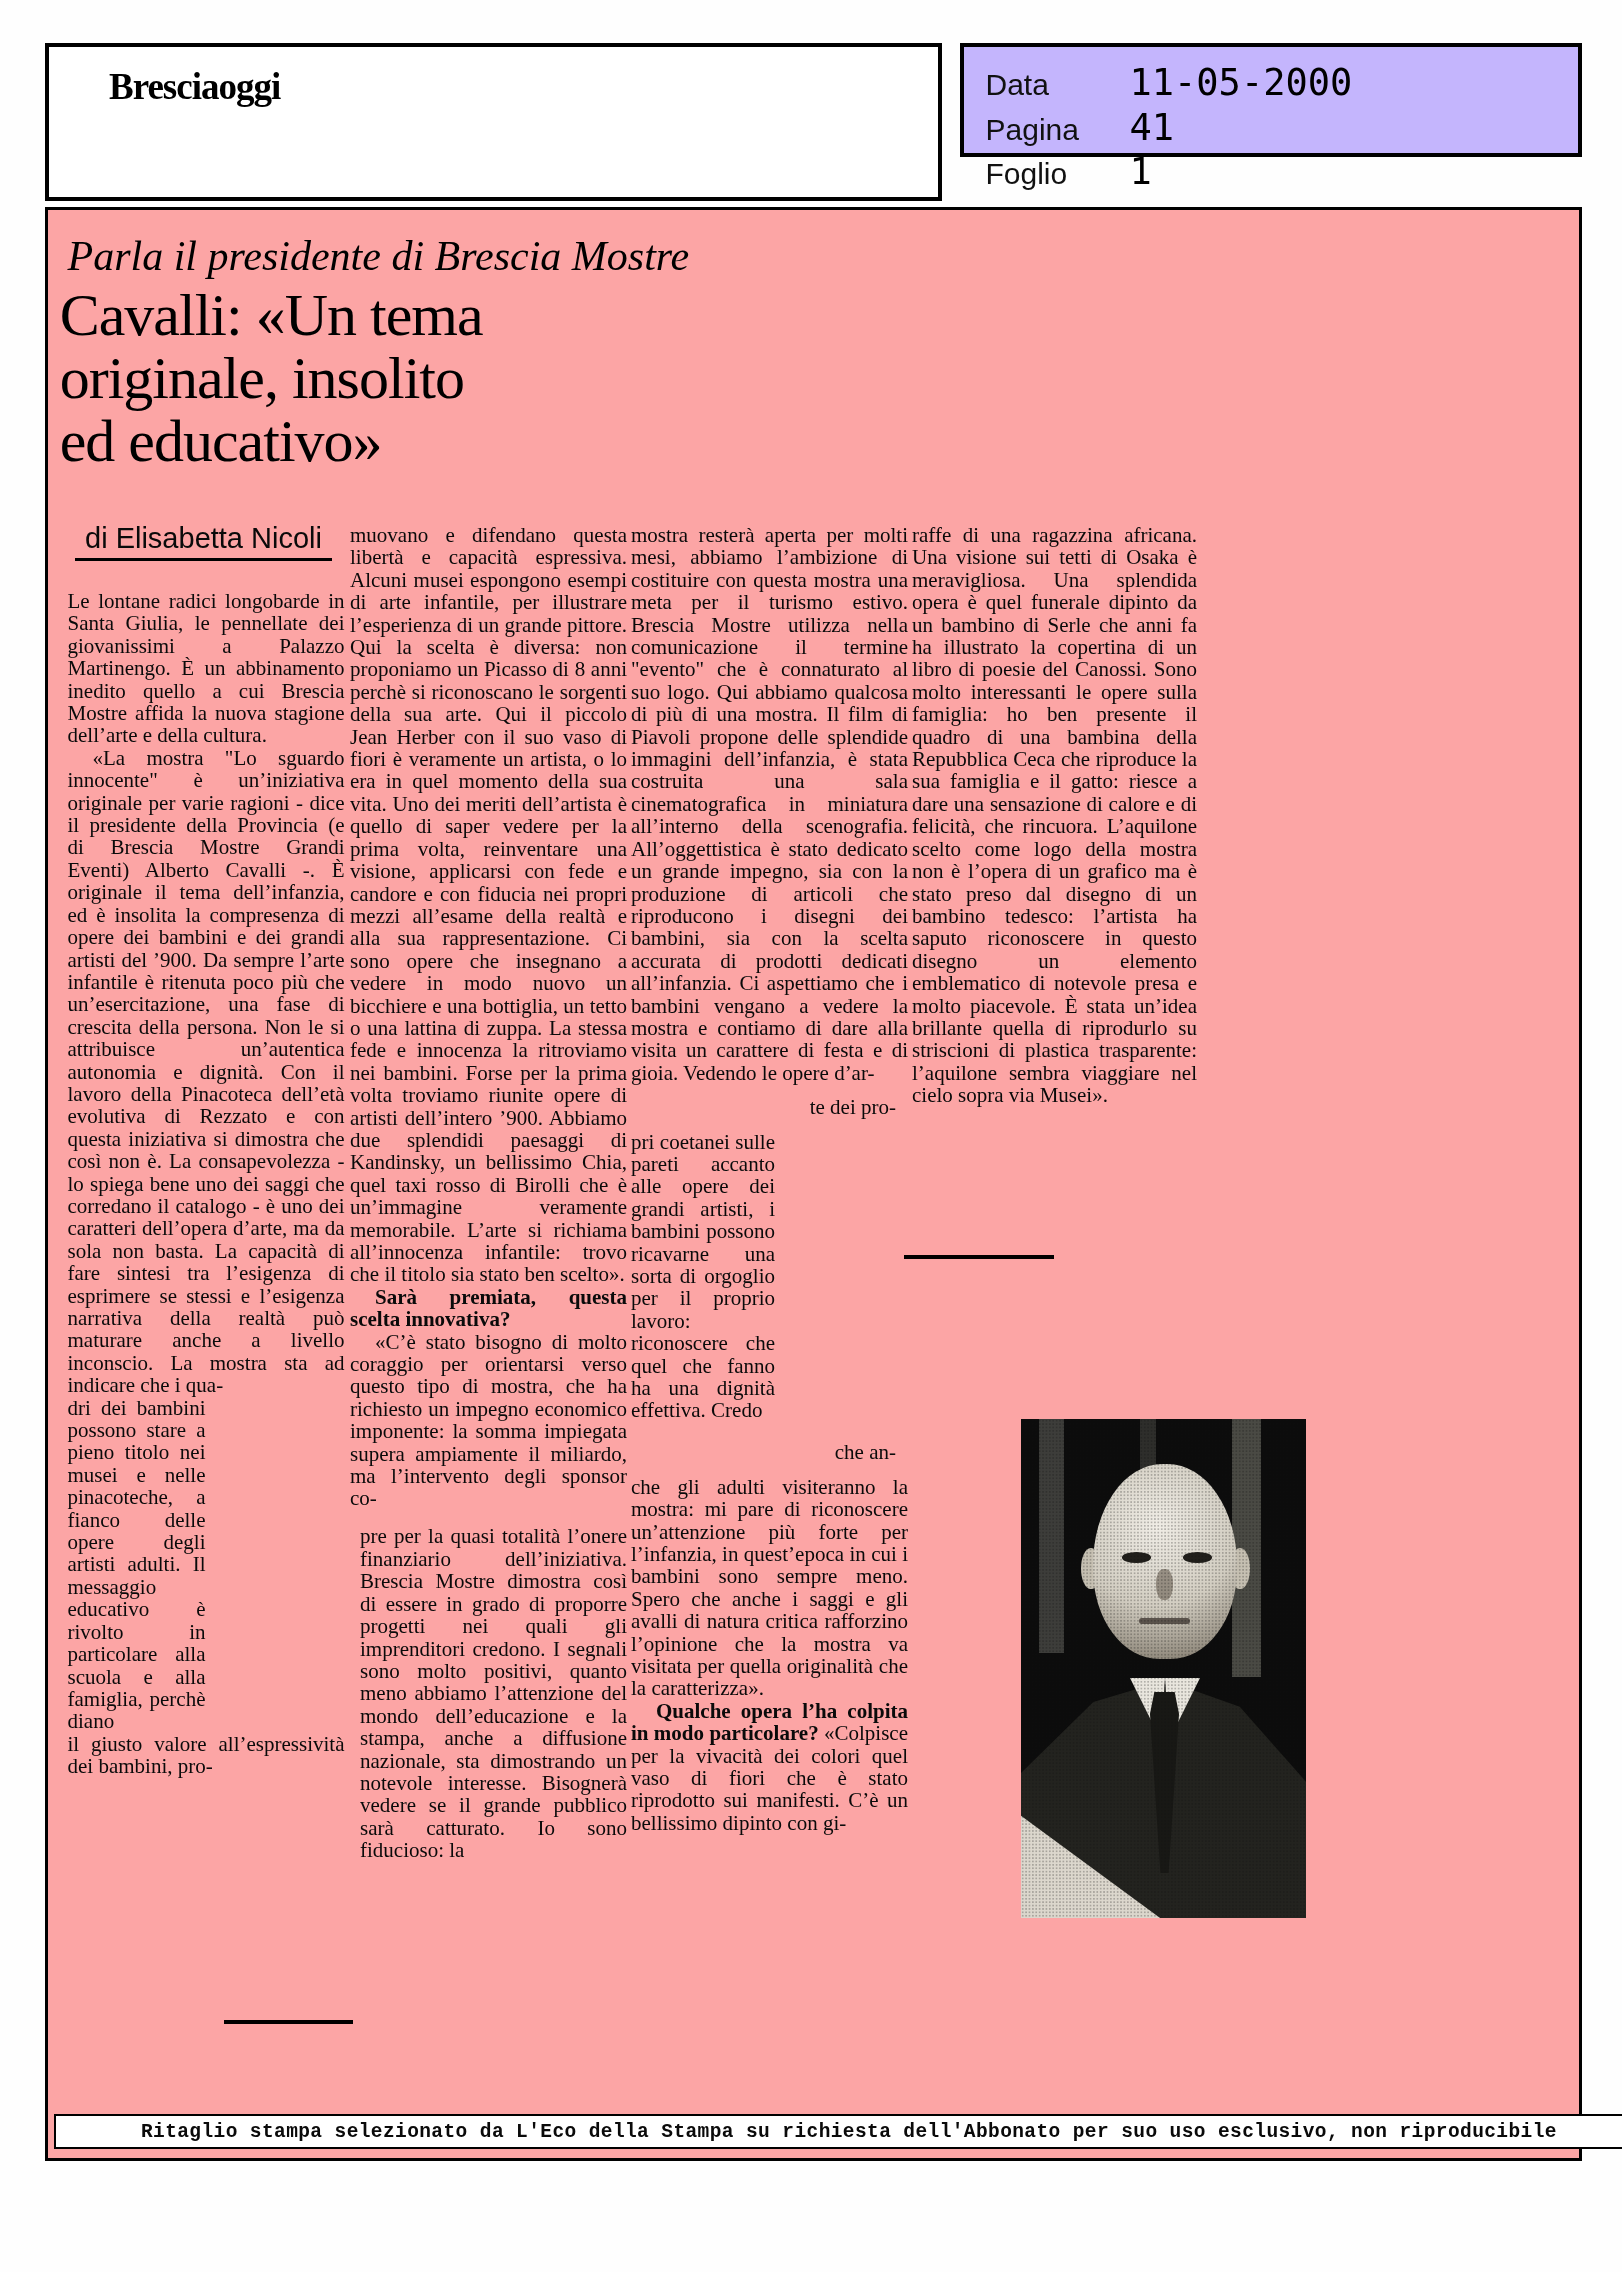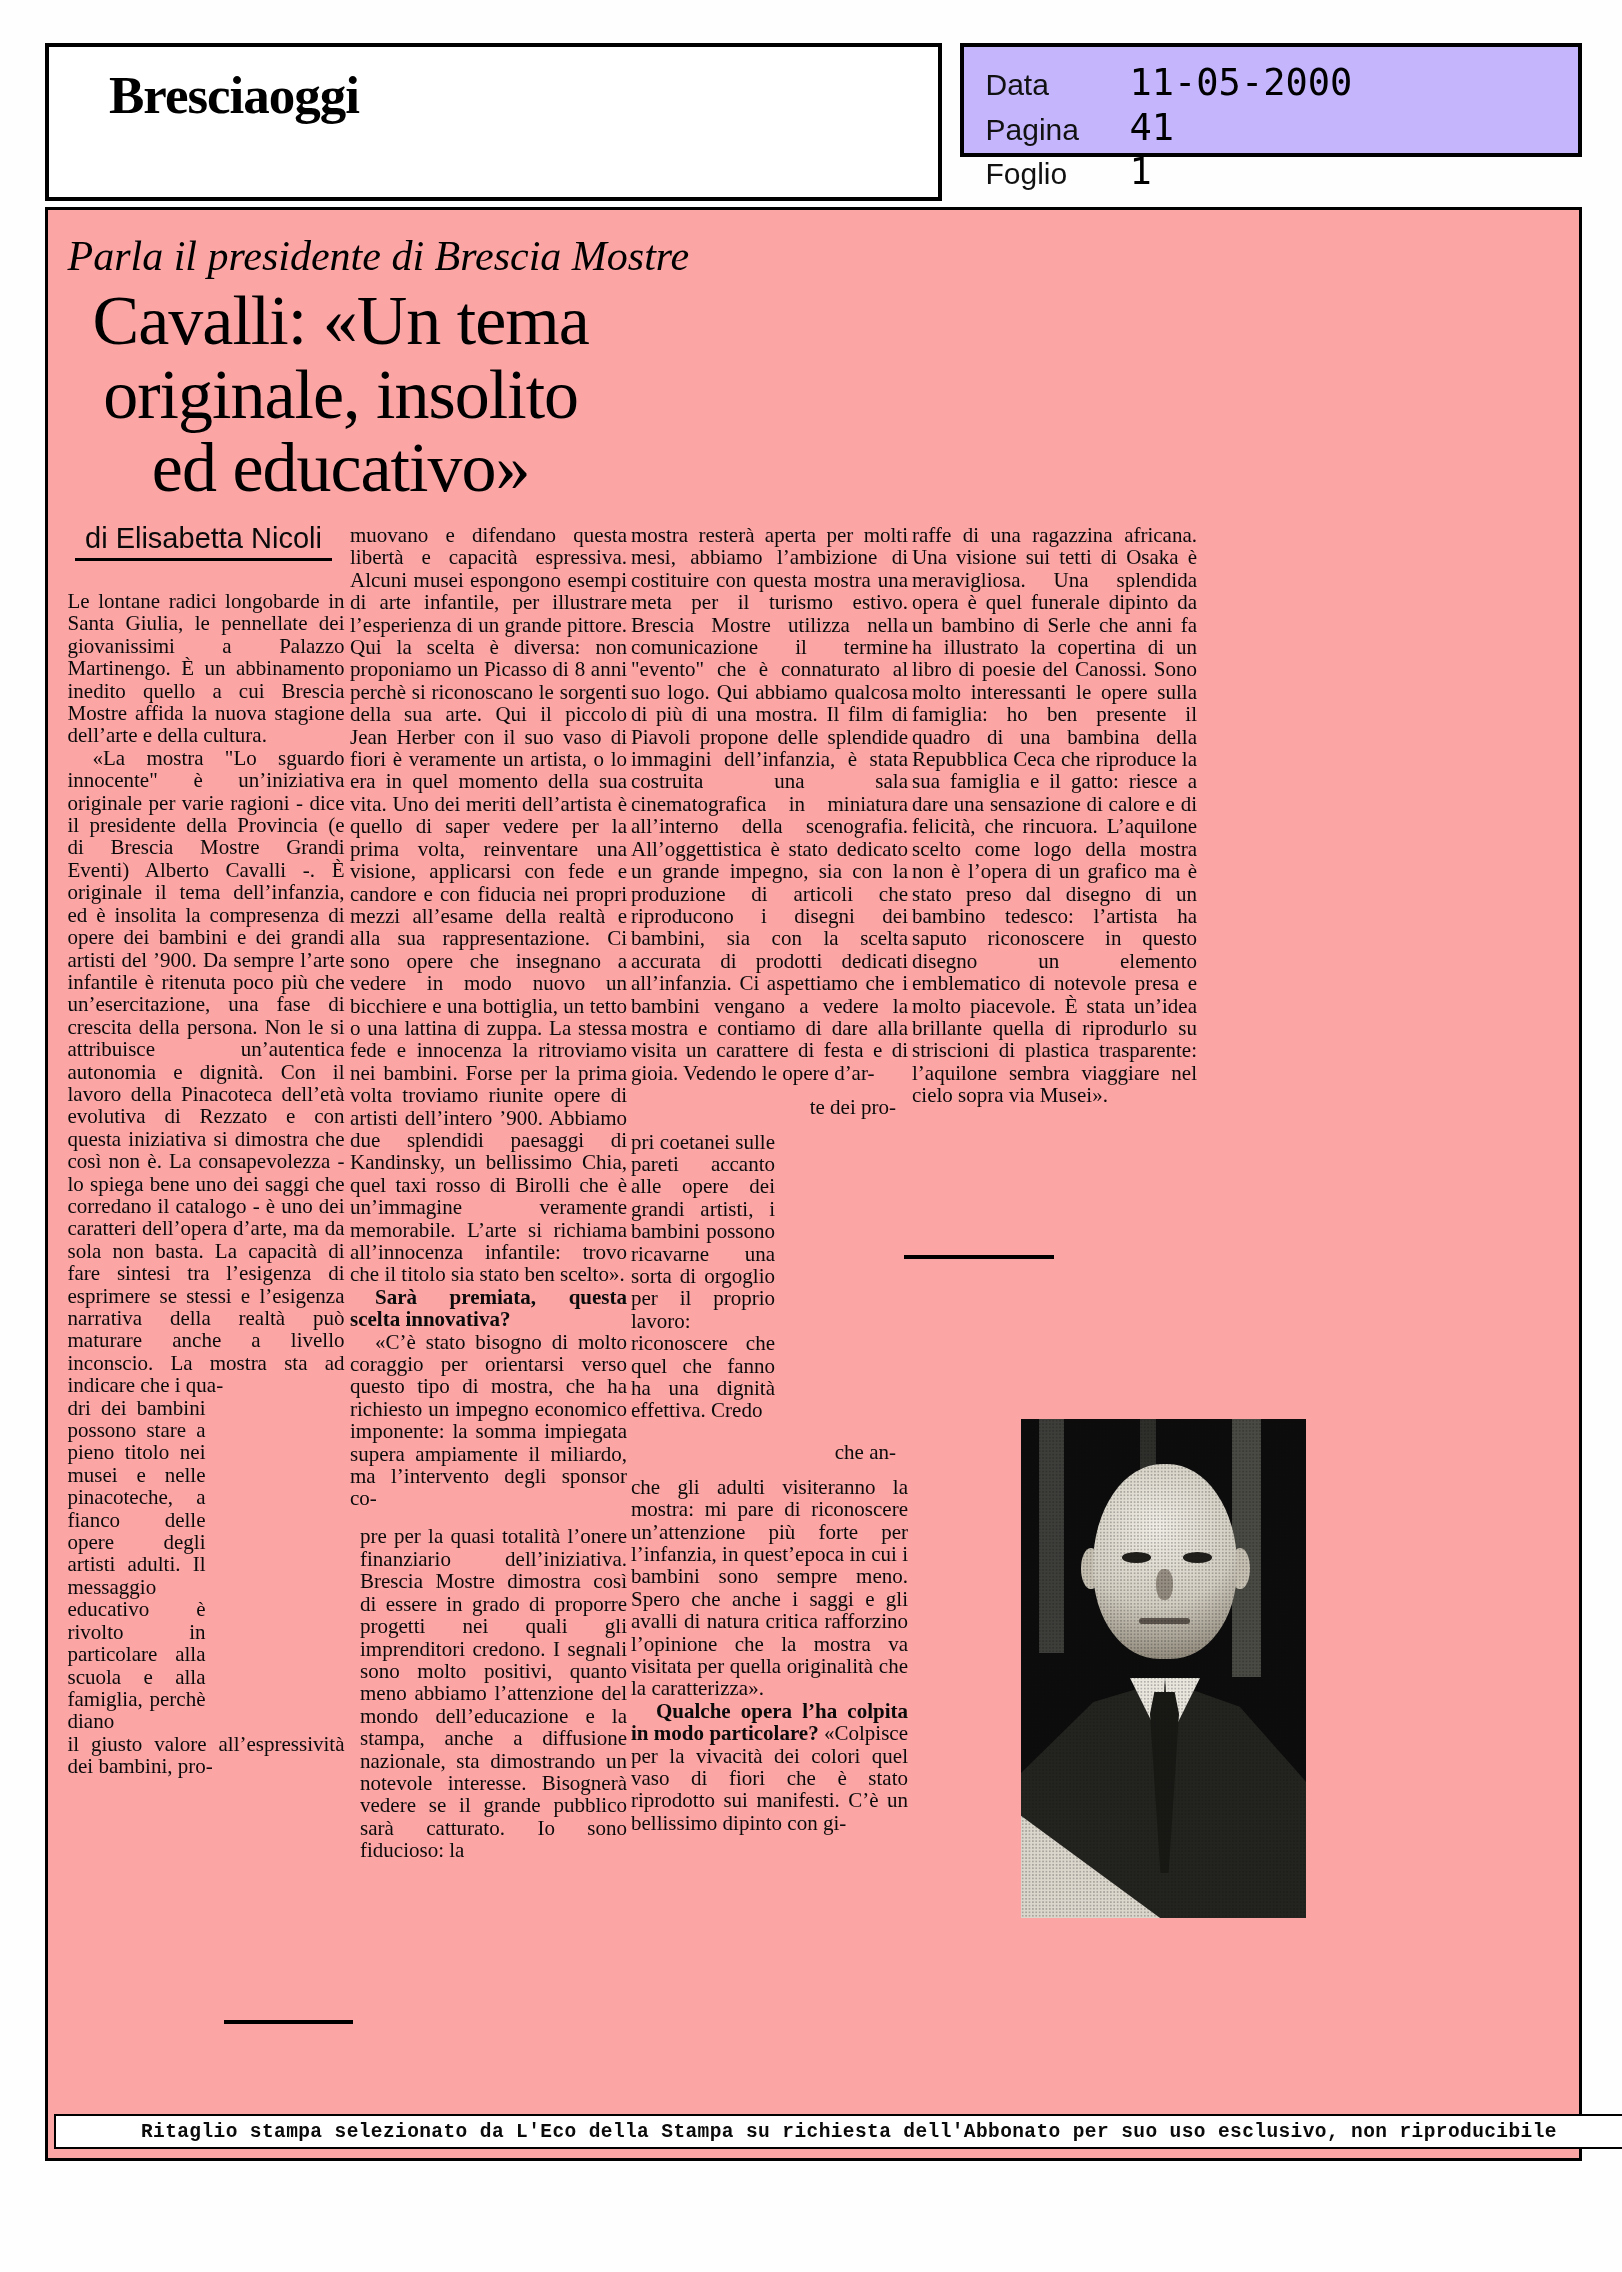--- a/index.html
+++ b/index.html
@@ -9,21 +9,21 @@
     font-family:"Liberation Serif", serif; overflow:hidden;
   }
   
   .logo-box {
     position:absolute; left:45px; top:43px; width:897px; height:158px;
     border:4.9px solid #000; box-sizing:border-box; background:#fff;
   }
   .logo {
     position:absolute; left:60px; top:17.6px;
     font-family:"Liberation Serif", serif; font-weight:bold;
-    font-size:53px; letter-spacing:-1px; color:#000;
+    font-size:37px; letter-spacing:-1px; color:#000;
   }
   .meta-box {
     position:absolute; left:960px; top:43px; width:622px; height:114px;
     border:4.9px solid #000; box-sizing:border-box; background:#c4b5fd;
   }
   .meta-row { position:absolute; left:21.5px; height:39px; display:flex; align-items:baseline; }
   .meta-row.r1 { top:13.7px; } .meta-row.r2 { top:59px; } .meta-row.r3 { top:103px; }
   .meta-label {
     width:144px; font-family:"Liberation Sans", sans-serif;
     font-size:30px; color:#111; font-stretch:condensed;
@@ -36,22 +36,22 @@
     position:absolute; left:45px; top:207px; width:1537px; height:1954px;
     border:3.9px solid #000; box-sizing:border-box; background:#fca5a5;
   }
   .kicker {
     position:absolute; left:19.5px; top:21.5px;
     font-style:italic; font-size:42px; letter-spacing:0; color:#000;
     font-family:"Liberation Serif", serif;
   }
   .headline {
     position:absolute; left:11.7px; top:74px; width:562px;
-    text-align:center; white-space:pre-line;
-    font-size:70px; line-height:1.05; letter-spacing:-1px; color:#000;
+    text-align:left; white-space:pre-line;
+    font-size:60px; line-height:1.05; letter-spacing:-1px; color:#000;
     font-family:"Liberation Serif", serif;
   }
   .byline {
     position:absolute; left:27px; top:312px; width:257px;
     text-align:center; font-family:"Liberation Sans", sans-serif;
     font-size:29px; padding-bottom:3px; border-bottom:3.9px solid #000;
   }
   
   .col { position:absolute; font-size:21px; line-height:22.4px; text-align:justify; }
   .col-1 { left:19.5px;  top:380px; width:277px; }

